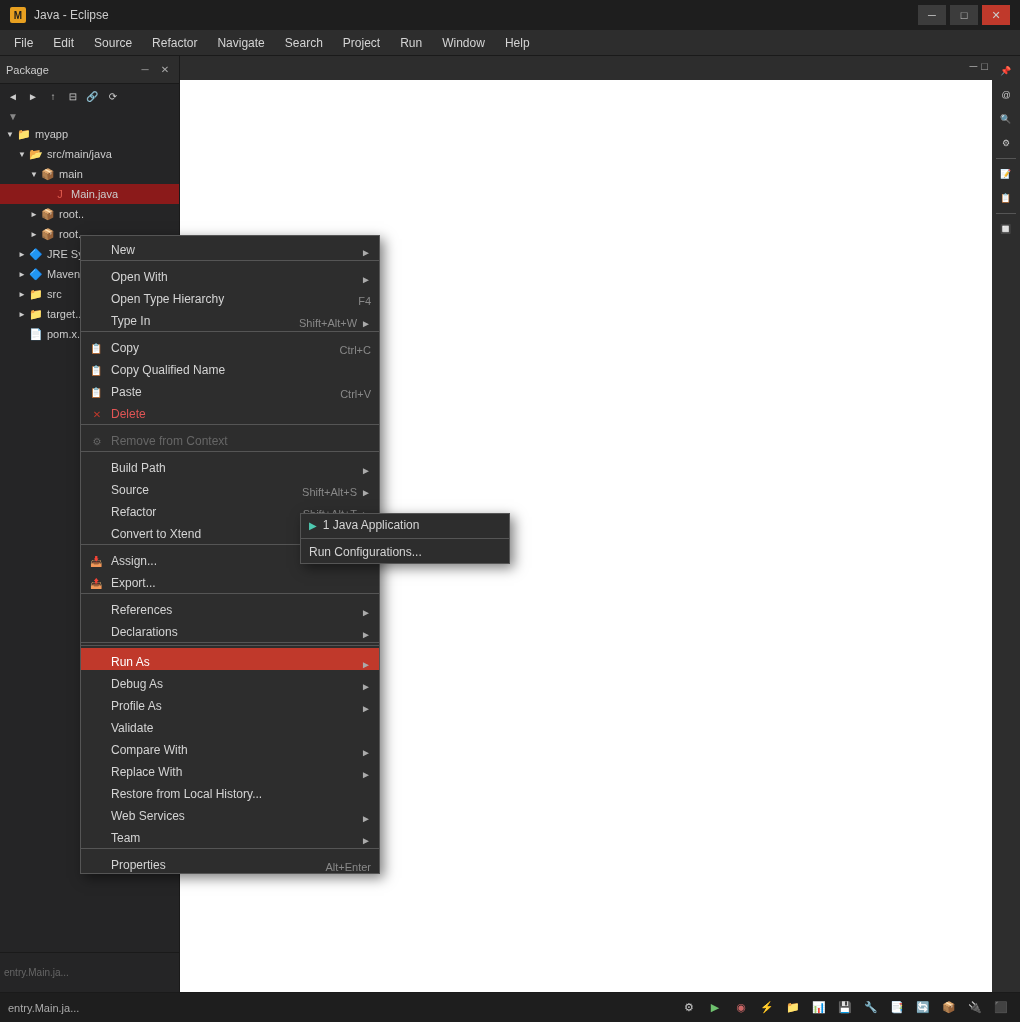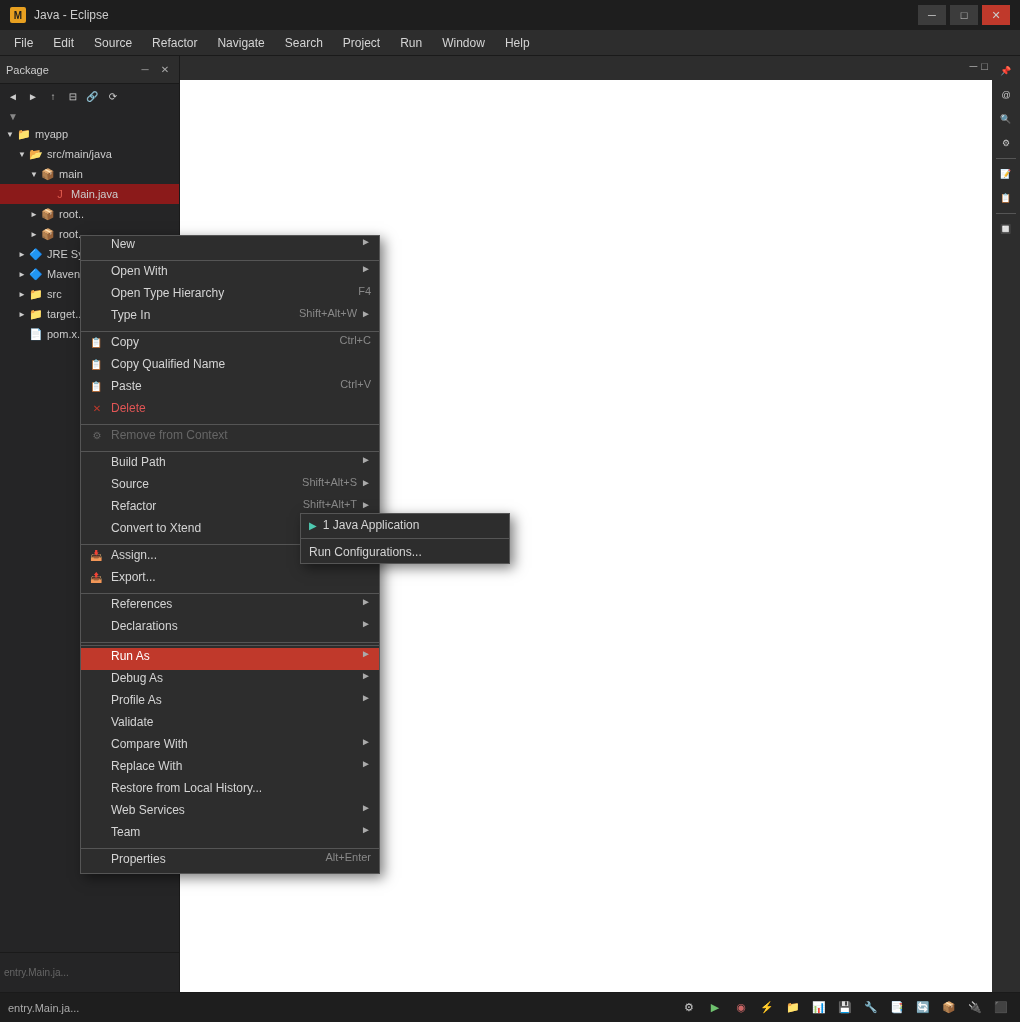--- a/index.html
+++ b/index.html
@@ -194,21 +194,21 @@
       top: 235px;
       width: 300px;
       background: #2d2d2d;
       border: 1px solid #555;
       z-index: 100;
       box-shadow: 4px 4px 12px rgba(0,0,0,0.5);
     }
     .ctx-item {
       height: 22px;
       display: flex;
-      align-items: flex-start;
+      align-items: flex-end;
       padding: 0 8px;
       cursor: pointer;
       color: #d4d4d4;
       font-size: 12px;
       position: relative;
       justify-content: space-between;
     }
     .ctx-item.highlighted { background: #c0392b; color: #fff; }
     .ctx-item.disabled { color: #666; cursor: default; }
     .ctx-item-left {

